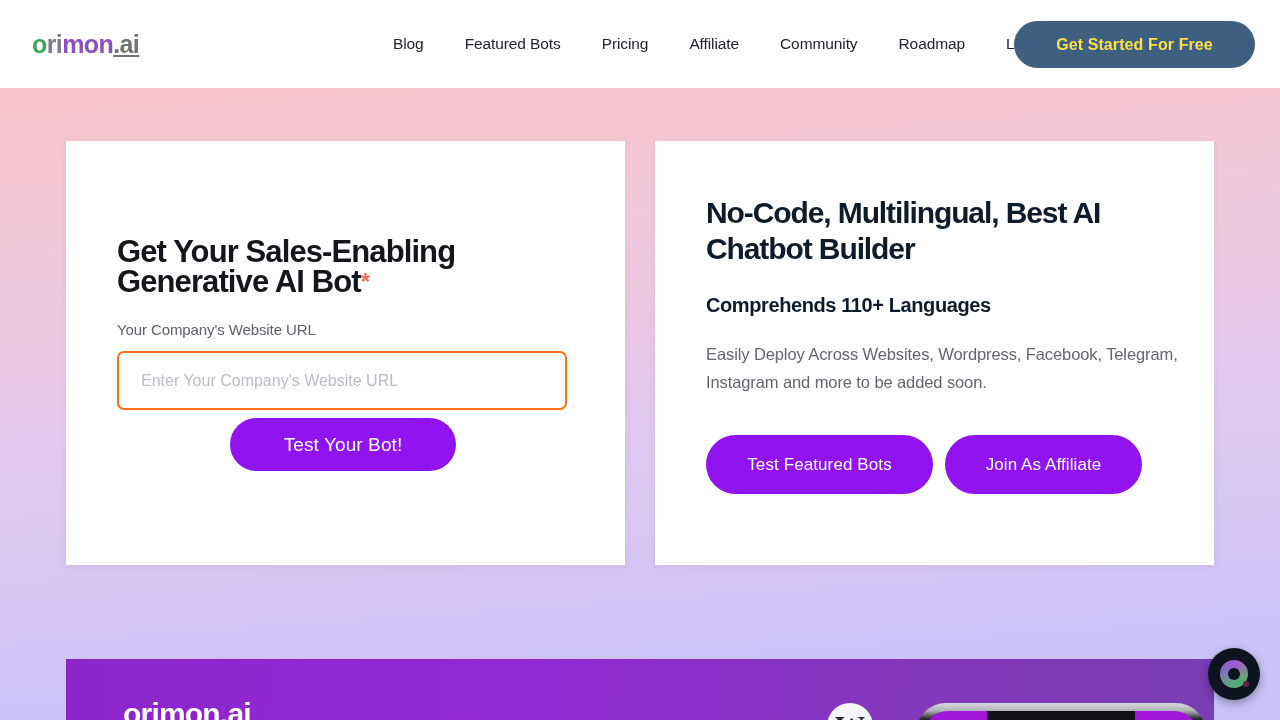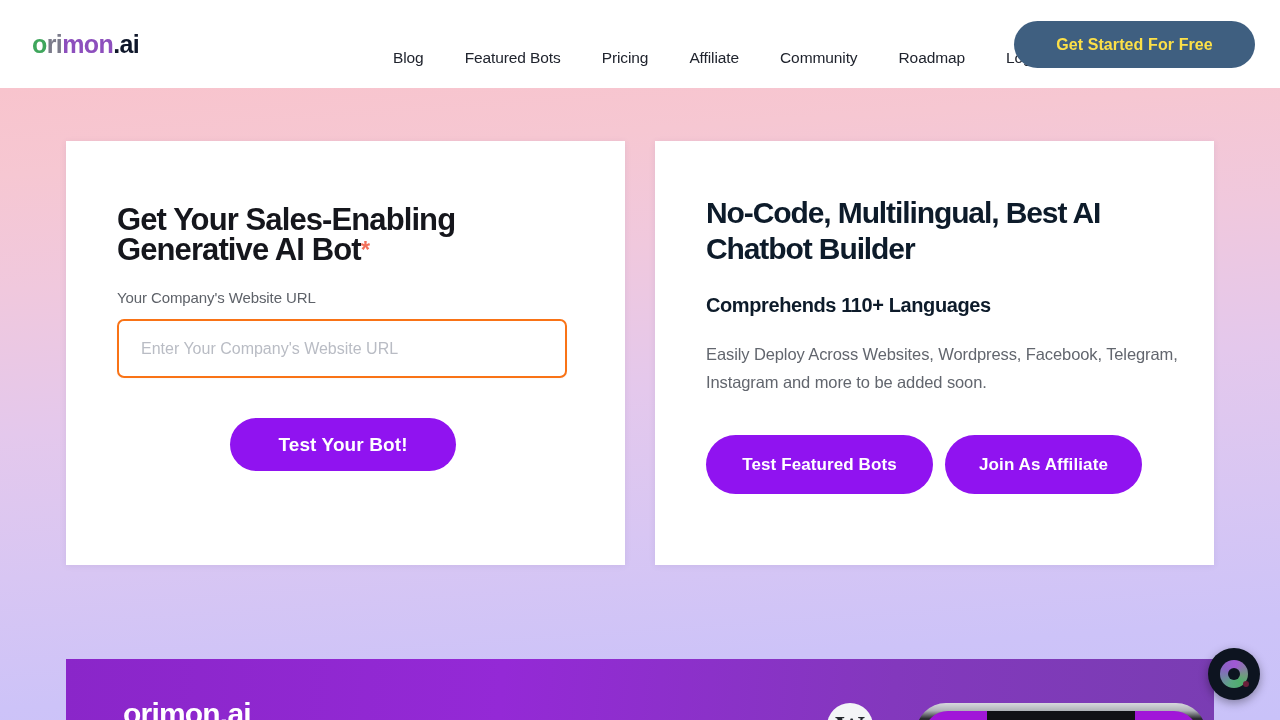--- a/index.html
+++ b/index.html
@@ -44,26 +44,26 @@
     font-size: 25px;
     font-weight: 700;
     letter-spacing: -0.6px;
     line-height: 28px;
     white-space: nowrap;
     user-select: none;
   }
   .logo .l1 { color: #3fa65c; }
   .logo .l2 { color: #7b7b8a; }
   .logo .l3 { color: #8d4fbd; }
-  .logo .l4 { color: #0f172a; }
+  .logo .l4 { color: #737373; text-decoration: underline; }
 
   .nav {
     position: absolute;
     left: 393px;
-    top: 47px;
+    top: 33px;
     display: flex;
     align-items: flex-start;
     gap: 0;
     white-space: nowrap;
   }
   .nav a {
     color: #20242e;
     font-size: 15.5px;
     line-height: 22px;
     text-decoration: none;
@@ -124,21 +124,21 @@
     box-shadow: 0 1px 6px rgba(90, 70, 130, 0.10);
     position: relative;
   }
   .card-left  { width: 559px; height: 424px; }
   .card-right { width: 559px; height: 424px; }
 
   
   .card-left .inner {
     position: absolute;
     left: 51px;
-    top: 64px;
+    top: 96px;
     width: 460px;
   }
   .h1-left {
     font-size: 31px;
     font-weight: 700;
     line-height: 30px;
     color: #15161c;
     letter-spacing: -0.9px;
     max-width: 430px;
   }
@@ -170,21 +170,21 @@
     box-shadow: 0 1px 2px rgba(120,110,160,0.05);
   }
   .url-input::placeholder { color: #b9bcc4; }
 
   .btn-purple {
     border: none;
     border-radius: 30px;
     background: #9013f0;
     color: #ffffff;
     font-family: "Liberation Sans", sans-serif;
-    font-weight: 700;
+    font-weight: 400;
     cursor: pointer;
     letter-spacing: 0.1px;
   }
   .btn-test-bot {
     position: absolute;
     left: 164px;
     top: 277px;
     width: 226px;
     height: 53px;
     font-size: 19px;

